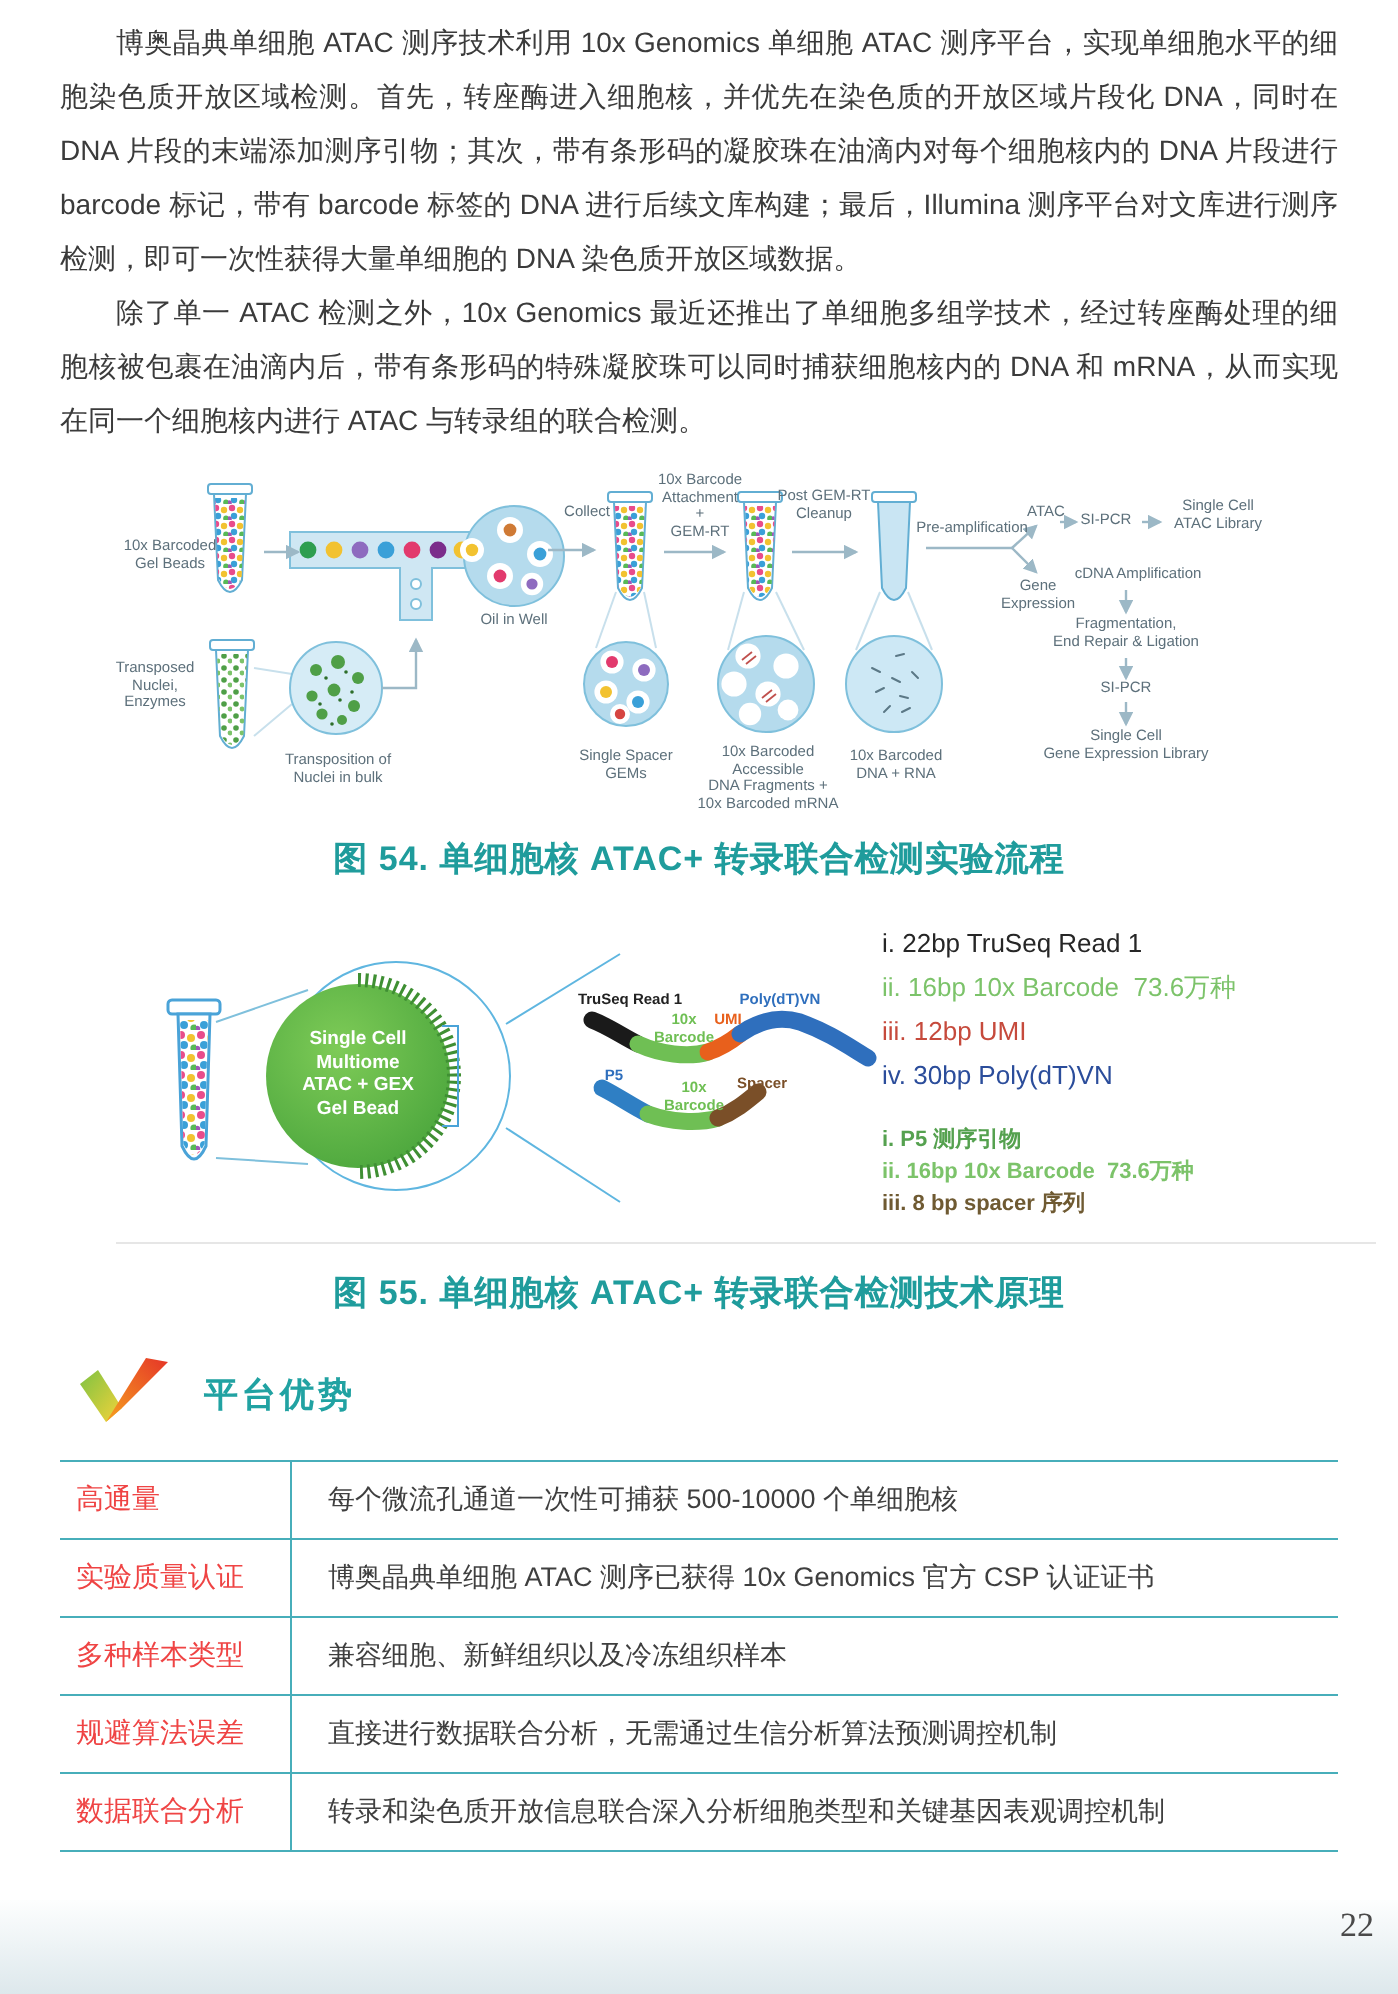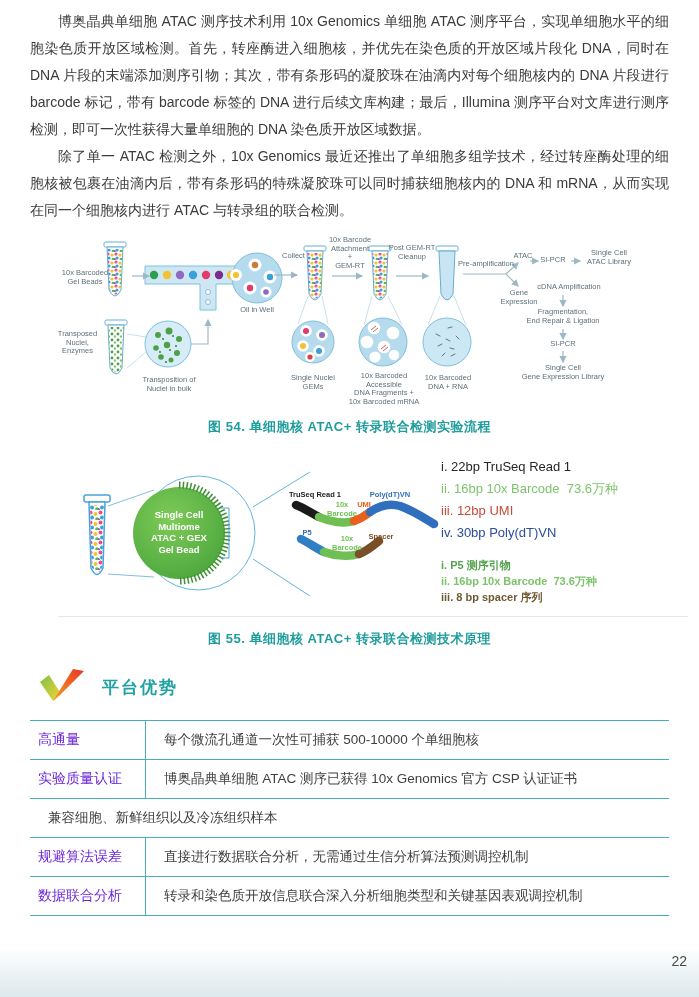--- a/index.html
+++ b/index.html
@@ -16,21 +16,21 @@
   .fig{position:relative;}
   #fig54{width:645px;height:172px;margin:12px 0 0 50px;}
   #fig55{width:630px;height:166px;margin:14px 0 0 58px;border-bottom:1px solid #e6e6e6;}
   .figsvg{position:absolute;left:0;top:0;}
   .lbl{
     position:absolute;font-size:7.5px;line-height:8.6px;color:#5d707b;
     text-align:center;white-space:pre-line;
   }
   .slbl{position:absolute;font-size:7.5px;line-height:8.6px;font-weight:bold;text-align:center;white-space:pre-line;}
   .cap{
-    text-align:center;font-weight:bold;font-size:13px;color:#1f9c9c;
+    text-align:center;font-weight:bold;font-size:17px;color:#1f9c9c;
     margin-top:10px;letter-spacing:0.5px;
   }
   .cap55{margin-top:13px;}
   .bead-text{
     position:absolute;left:74px;top:59px;width:94px;color:#ffffff;
     font-weight:bold;font-size:9.5px;line-height:11.5px;text-align:center;white-space:pre-line;
   }
   .note1{position:absolute;left:383px;top:6px;}
   .note1 .nline{font-weight:normal;font-size:13px;line-height:22px;white-space:pre;}
   .note2{position:absolute;left:383px;top:107px;}
@@ -38,29 +38,29 @@
   .c-black{color:#262626}.c-green{color:#7cc36a}.c-red{color:#c64a3c}
   .c-blue{color:#2b4d9b}.c-dgreen{color:#55a14f}.c-brown{color:#6f5a32}
   .cl-black{color:#222222}.cl-green{color:#6fbf54}.cl-orange{color:#e8601c}
   .cl-blue{color:#2f6fbd}.cl-brown{color:#7a4f28}
   .sec{display:flex;align-items:center;margin:20px 0 0 36px;}
   .sec-title{color:#21a2a2;font-size:17px;font-weight:bold;margin-left:14px;letter-spacing:2px;}
   .tbl{margin:14px 30px 0;}
   .trow{display:flex;align-items:stretch;height:38px;border-top:1px solid #47aeba;}
   .trow:last-child{border-bottom:1px solid #47aeba;}
   .tlabel{
-    width:107px;flex:none;color:#6d28d9;font-size:14px;padding-left:8px;
+    width:107px;flex:none;color:#ef4444;font-size:14px;padding-left:8px;
     display:flex;align-items:center;border-right:1px solid #47aeba;
   }
   .tvalue{padding-left:18px;color:#3f3f3f;font-size:13.5px;display:flex;align-items:center;}
   .footer{
     position:absolute;left:0;bottom:0;width:699px;height:47px;
     background:linear-gradient(180deg,#fdfefe 0%,#dde8ec 100%);
   }
-  .pagenum{position:absolute;top:3px;right:12px;font-size:14px;color:#4a4a4a;}
+  .pagenum{position:absolute;top:3px;right:12px;font-size:17px;color:#4a4a4a;font-family:Liberation Serif, serif;}
 </style>
 </head>
 <body>
 
 <p class="para first">博奥晶典单细胞 ATAC 测序技术利用 10x Genomics 单细胞 ATAC 测序平台，实现单细胞水平的细胞染色质开放区域检测。首先，转座酶进入细胞核，并优先在染色质的开放区域片段化 DNA，同时在 DNA 片段的末端添加测序引物；其次，带有条形码的凝胶珠在油滴内对每个细胞核内的 DNA 片段进行 barcode 标记，带有 barcode 标签的 DNA 进行后续文库构建；最后，Illumina 测序平台对文库进行测序检测，即可一次性获得大量单细胞的 DNA 染色质开放区域数据。</p>
 <p class="para">除了单一 ATAC 检测之外，10x Genomics 最近还推出了单细胞多组学技术，经过转座酶处理的细胞核被包裹在油滴内后，带有条形码的特殊凝胶珠可以同时捕获细胞核内的 DNA 和 mRNA，从而实现在同一个细胞核内进行 ATAC 与转录组的联合检测。</p>
 
 <div id="fig54" class="fig">
   <svg class="figsvg" width="645" height="172" viewBox="0 0 645 172">
     <defs>
@@ -222,21 +222,21 @@
 Nuclei,
 Enzymes</div>
   <div class="lbl" style="left:78px;top:140px;width:82px;">Transposition of
 Nuclei in bulk</div>
   <div class="lbl" style="left:177px;top:70px;width:60px;">Oil in Well</div>
   <div class="lbl" style="left:216px;top:16px;width:55px;">Collect</div>
   <div class="lbl" style="left:272px;top:0px;width:56px;">10x Barcode
 Attachment
 +
 GEM-RT</div>
-  <div class="lbl" style="left:233px;top:138px;width:60px;">Single Nuclei
+  <div class="lbl" style="left:233px;top:138px;width:60px;">Single Spacer
 GEMs</div>
   <div class="lbl" style="left:336px;top:8px;width:52px;">Post GEM-RT
 Cleanup</div>
   <div class="lbl" style="left:298px;top:136px;width:72px;">10x Barcoded
 Accessible
 DNA Fragments +
 10x Barcoded mRNA</div>
   <div class="lbl" style="left:371px;top:138px;width:54px;">10x Barcoded
 DNA + RNA</div>
   <div class="lbl" style="left:405px;top:24px;width:62px;">Pre-amplification</div>
@@ -352,20 +352,21 @@
 <div class="tbl">
   <div class="trow">
     <div class="tlabel">高通量</div>
     <div class="tvalue">每个微流孔通道一次性可捕获 500-10000 个单细胞核</div>
   </div>
   <div class="trow">
     <div class="tlabel">实验质量认证</div>
     <div class="tvalue">博奥晶典单细胞 ATAC 测序已获得 10x Genomics 官方 CSP 认证证书</div>
   </div>
   <div class="trow">
+    <div class="tlabel">多种样本类型</div>
     <div class="tvalue">兼容细胞、新鲜组织以及冷冻组织样本</div>
   </div>
   <div class="trow">
     <div class="tlabel">规避算法误差</div>
     <div class="tvalue">直接进行数据联合分析，无需通过生信分析算法预测调控机制</div>
   </div>
   <div class="trow">
     <div class="tlabel">数据联合分析</div>
     <div class="tvalue">转录和染色质开放信息联合深入分析细胞类型和关键基因表观调控机制</div>
   </div>

